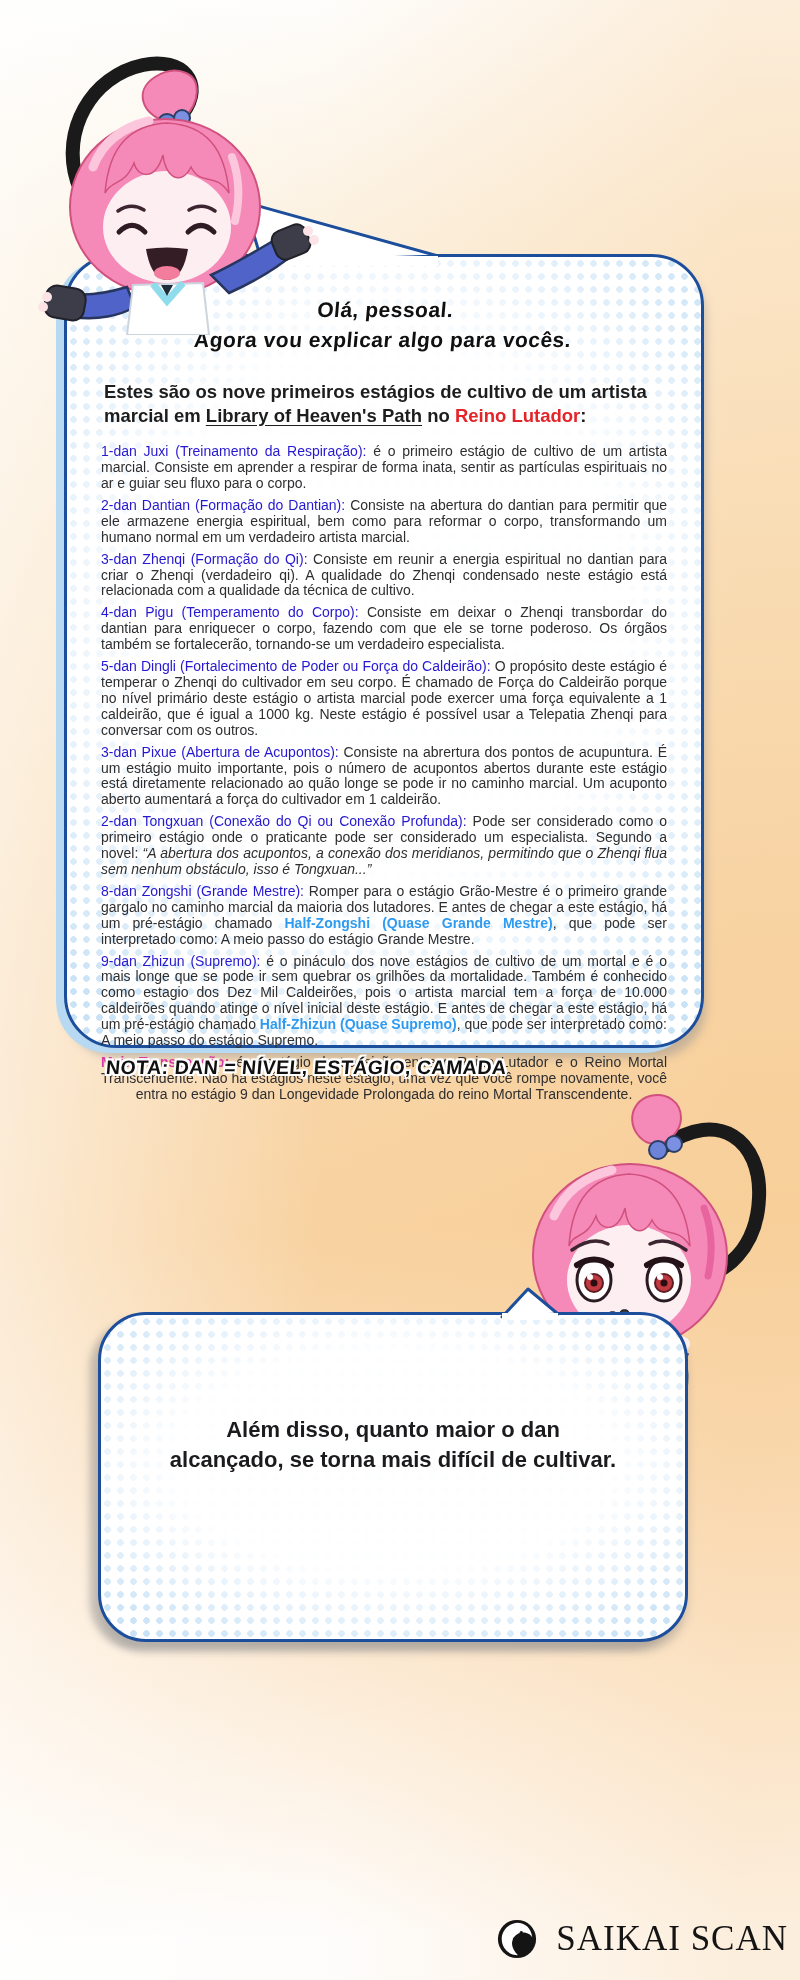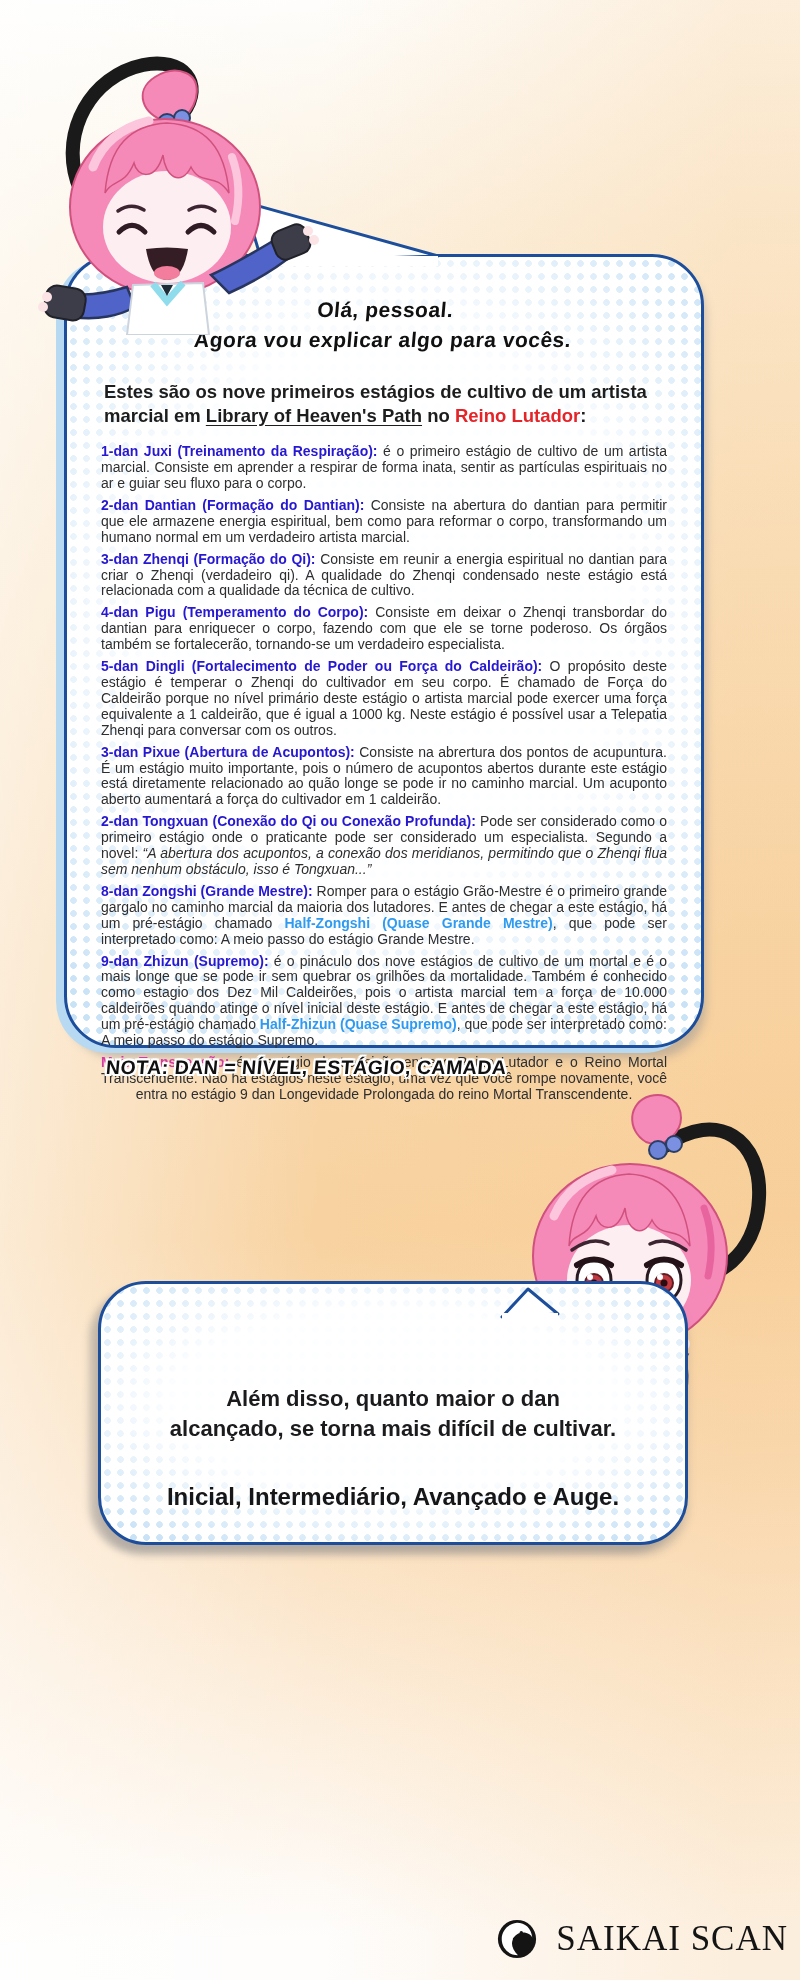--- a/index.html
+++ b/index.html
@@ -12,32 +12,32 @@
   }
   .bubble{
     position:absolute;background-color:#fff;border:3px solid #1c4e9b;
     background-image:
       radial-gradient(ellipse 72% 66% at 50% 45%, rgba(255,255,255,.97) 52%, rgba(255,255,255,.15) 100%),
       radial-gradient(circle, #bfddf5 3px, transparent 3.6px);
     background-size:100% 100%,13px 13px;
   }
   #bubble1{left:64px;top:254px;width:640px;height:794px;border-radius:52px;
     box-shadow:-8px 5px 0 #b7daf2, 2px 10px 9px rgba(110,120,140,.35);padding:38px 30px 0 30px;box-sizing:border-box;}
-  #bubble2{left:98px;top:1281px;width:590px;height:264px;border-radius:48px;
+  #bubble2{left:98px;top:1312px;width:590px;height:330px;border-radius:48px;
     box-shadow:-9px 8px 7px rgba(125,125,130,.38), 0 10px 8px rgba(125,125,130,.3);
     padding:100px 30px 0 30px;box-sizing:border-box;text-align:center;}
   .tail{position:absolute;}
   .brush{font-weight:800;transform:skewX(-5deg);letter-spacing:.5px;}
   .greeting{text-align:center;font-size:21px;line-height:1.45;color:#101010;}
   .intro{margin:24px auto 0;max-width:560px;text-align:left;font-size:18.5px;line-height:1.28;font-weight:700;color:#1d1d1d;}
   .intro .u{text-decoration:underline;text-underline-offset:3px;}
   .intro .red{color:#e42428;}
   #paras{margin-top:17px;padding:0 4px;}
   .para{font-size:14px;line-height:15.9px;margin:0 0 6px 0;color:#2e2e30;text-align:justify;font-weight:500;}
-  .para .lead{color:#2617d0;font-weight:700;}
+  .para .lead{color:#2617d0;font-weight:400;}
   .para .mag{color:#d63aa5;font-weight:700;}
   .para .lblue{color:#2e9af0;font-weight:600;}
   .para .ital{font-style:italic;}
   .center-last{text-align-last:center;}
   #note{position:absolute;left:106px;top:1056px;font-size:19.5px;color:#101010;
     text-shadow:-2px 0 #fff,2px 0 #fff,0 -2px #fff,0 2px #fff,-2px -2px #fff,2px 2px #fff,2px -2px #fff,-2px 2px #fff;}
   .b2-line{font-size:22px;font-weight:600;color:#1b1b1e;line-height:1.35;}
   .b2-gap{height:26px;}
   .b2-gap2{height:14px;}
   .b2-final{font-size:24px;font-weight:600;color:#161619;}
@@ -143,21 +143,20 @@
   <path d="M236,252 L242,272" stroke="#8fdcec" stroke-width="8"></path>
   <ellipse cx="160" cy="258" rx="10" ry="8" fill="#fdeff1"></ellipse>
   <ellipse cx="258" cy="256" rx="10" ry="8" fill="#fdeff1"></ellipse>
 </svg>
 
 <div class="bubble" id="bubble2">
   <div class="b2-line">Além disso, quanto maior o dan</div>
   <div class="b2-line">alcançado, se torna mais difícil de cultivar.</div>
   <div class="b2-gap"></div>
   <div class="b2-gap2"></div>
-  <div class="b2-final">Inicial, Intermediário, Avançado e Auge.</div>
 </div>
 
 <svg class="tail" style="left:492px;top:1286px;" width="80" height="34" viewBox="0 0 80 34">
   <path d="M36,3 L10,31 L66,28 Z" fill="#ffffff" stroke="#1c4e9b" stroke-width="3" stroke-linejoin="round"></path>
   <rect x="10" y="27" width="56" height="7" fill="#ffffff"></rect>
 </svg>
 
 <div id="credit">
   <svg width="42" height="42" viewBox="0 0 44 44">
     <circle cx="22" cy="22" r="20" fill="#141414"></circle>

